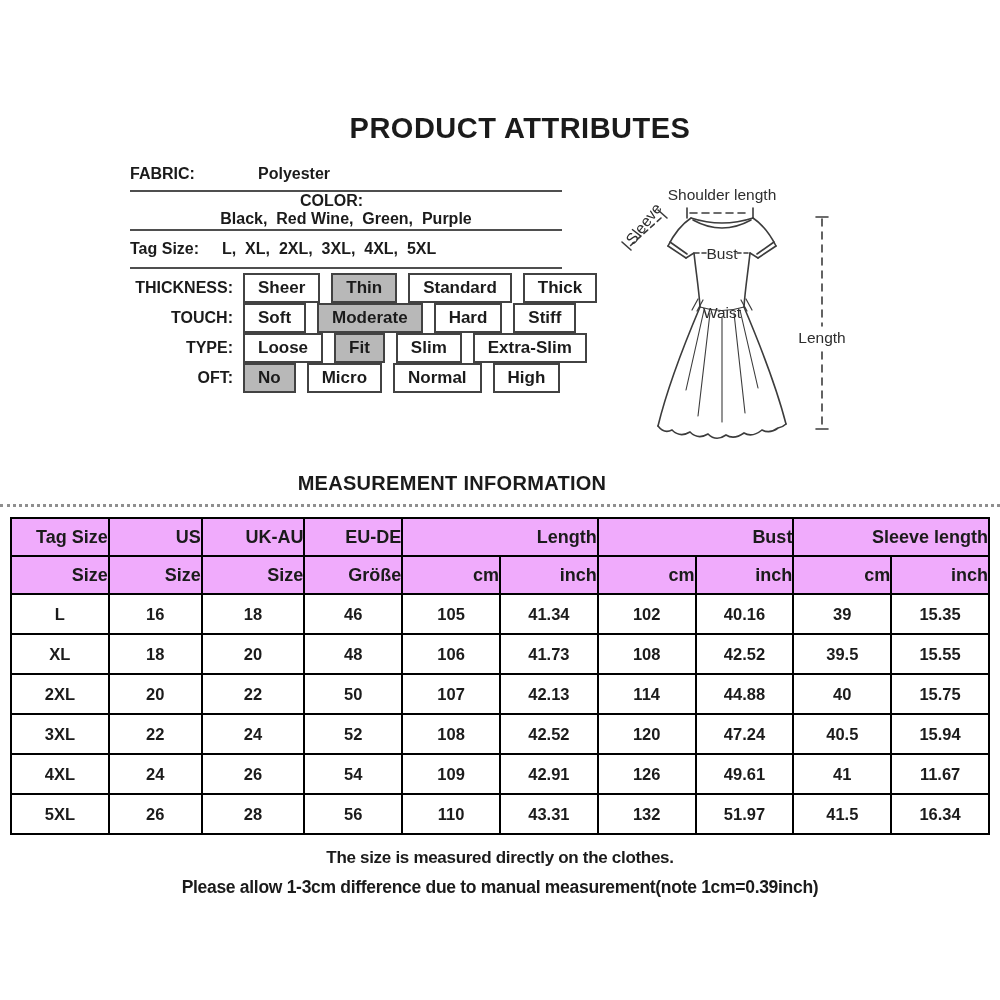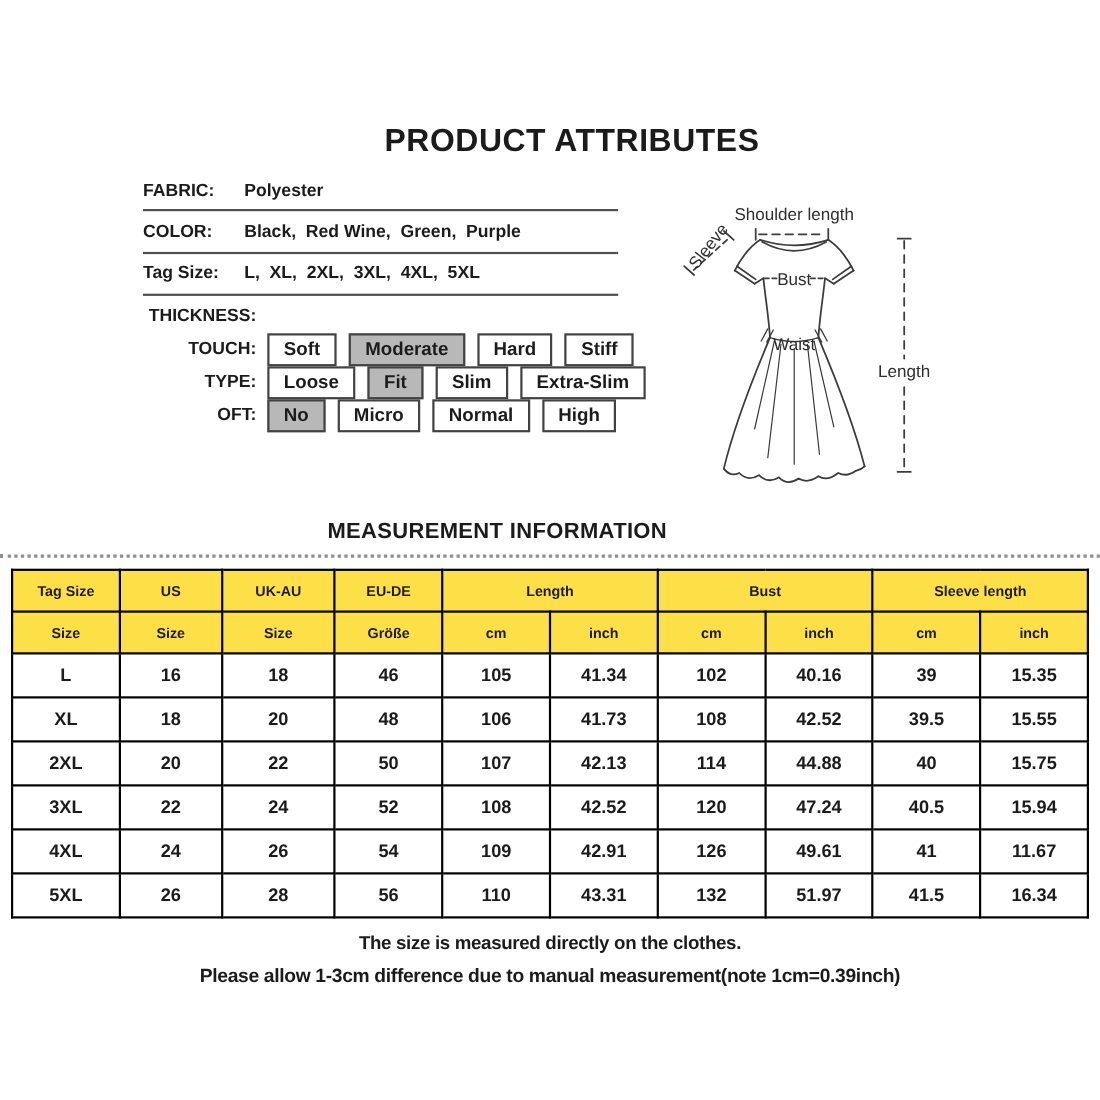--- a/index.html
+++ b/index.html
@@ -11,22 +11,22 @@
   .title {
     position:absolute; top:112px; left:0; width:1000px; text-align:center;
     font-size:29px; font-weight:bold; letter-spacing:0.5px;padding-left:20px;
   }
   
   .attrs { position:absolute; left:130px; top:158px; width:432px; }
   .attr-row {
     box-sizing:border-box; display:flex; align-items:center;
     border-bottom:2px solid #4f4f4f;
   }
-  .attr-row.r1 { height:34px; }
-  .attr-row.r2 { height:39px; }
+  .attr-row.r1 { height:34px;gap:36px; }
+  .attr-row.r2 { height:39px;flex-direction:column; }
   .attr-row.r3 { height:38px; }
   .attr-label { width:92px; flex:none; font-weight:bold; font-size:16px; }
   .attr-value { font-weight:bold; font-size:16px; white-space:pre; }
   
   .opts { margin-top:9px; display:flex; flex-direction:column; gap:10px; }
   .opt-row { display:flex; align-items:center; height:20px; }
   .opt-label { width:103px; flex:none; text-align:right; font-weight:bold; font-size:16px; }
   .opt-btns { display:flex; gap:11px; margin-left:10px; }
   .opt {
     box-sizing:border-box; height:30px; line-height:26px; padding:0 13px;
@@ -48,21 +48,21 @@
     border-top:3px dotted #8f8f8f;
   }
   table.size-table {
     position:absolute; top:517px; left:10px; width:980px;
     border-collapse:collapse; table-layout:fixed;
   }
   .size-table th, .size-table td {
     border:2px solid #000000; text-align:center; vertical-align:middle;
     font-weight:bold; padding:0;
   }
-  .size-table thead th { background:#fde047; height:36px; font-size:13px; }
+  .size-table thead th { background:#f0abfc; height:36px; font-size:18px;text-align:right; }
   .size-table tbody td { height:38px; font-size:16.5px; background:#ffffff; }
   
   .footer { position:absolute; top:848px; left:0; width:1000px; text-align:center; font-weight:bold; }
   .footer-line1 { font-size:17px; letter-spacing:-0.3px; }
   .footer-line2 { font-size:17.5px; margin-top:9px; letter-spacing:-0.3px; }
 </style>
 </head>
 <body>
 
 <div class="page">
@@ -79,20 +79,26 @@
       <span class="attr-value">Black,  Red Wine,  Green,  Purple</span>
     </div>
     <div class="attr-row r3">
       <span class="attr-label">Tag Size:</span>
       <span class="attr-value">L,  XL,  2XL,  3XL,  4XL,  5XL</span>
     </div>
 
     <div class="opts">
       <div class="opt-row">
         <span class="opt-label">THICKNESS:</span>
+        <div class="opt-btns">
+          <span class="opt">Sheer</span>
+          <span class="opt sel">Thin</span>
+          <span class="opt">Standard</span>
+          <span class="opt">Thick</span>
+        </div>
       </div>
       <div class="opt-row">
         <span class="opt-label">TOUCH:</span>
         <div class="opt-btns">
           <span class="opt">Soft</span>
           <span class="opt sel">Moderate</span>
           <span class="opt">Hard</span>
           <span class="opt">Stiff</span>
         </div>
       </div>

